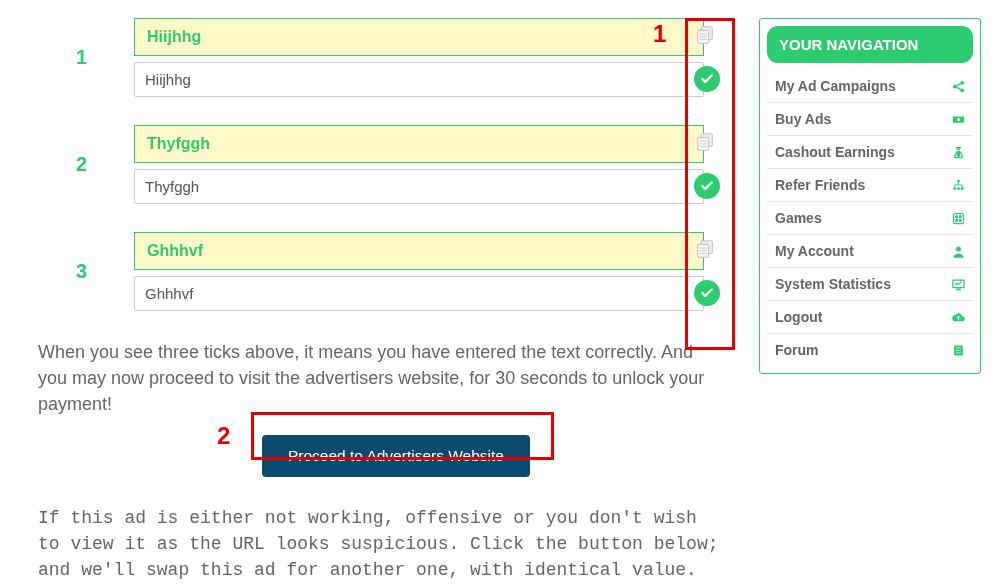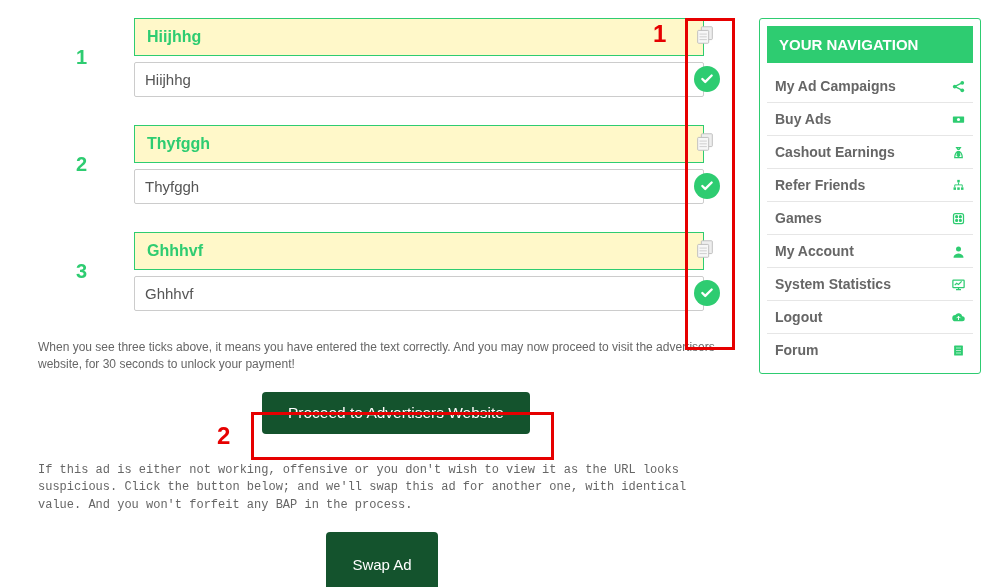--- a/index.html
+++ b/index.html
@@ -68,34 +68,34 @@
     .tick-circle {
       width: 26px; height: 26px;
       border-radius: 50%;
       background: #2ecc71;
       display: flex; align-items: center; justify-content: center;
     }
     .tick-circle svg { width: 14px; height: 14px; }
     .info-text {
       margin-left: 0px;
       margin-top: 10px;
-      font-size: 12px;
+      font-size: 18px;
       color: #666;
       line-height: 1.45;
       width: 688px;
     }
     .btn-row {
       margin-top: 18px;
       display: flex;
       align-items: center;
       justify-content: flex-start;
       position: relative;
     }
     .green-btn {
-      background: #14532d;
+      background: #0c4a6e;
       color: #fff;
       border: none;
       border-radius: 4px;
       padding: 12px 26px;
       font-size: 15.5px;
       cursor: pointer;
     }
     .proceed-wrapper {
       position: relative;
       margin-left: 224px;
@@ -161,21 +161,21 @@
       border-radius: 3px;
       padding: 7px;
       background: #fff;
     }
     .nav-header {
       background: #2ecc71;
       color: #fff;
       font-weight: 700;
       font-size: 15px;
       padding: 10px 12px;
-      border-radius: 0;
+      border-radius: 11px;
       display: flex;
       align-items: center;
       justify-content: space-between;
     }
     .nav-list {
       margin-top: 7px;
     }
     .nav-item {
       border-top: 1px solid #e6e6e6;
       padding: 8px 6px 8px 8px;

